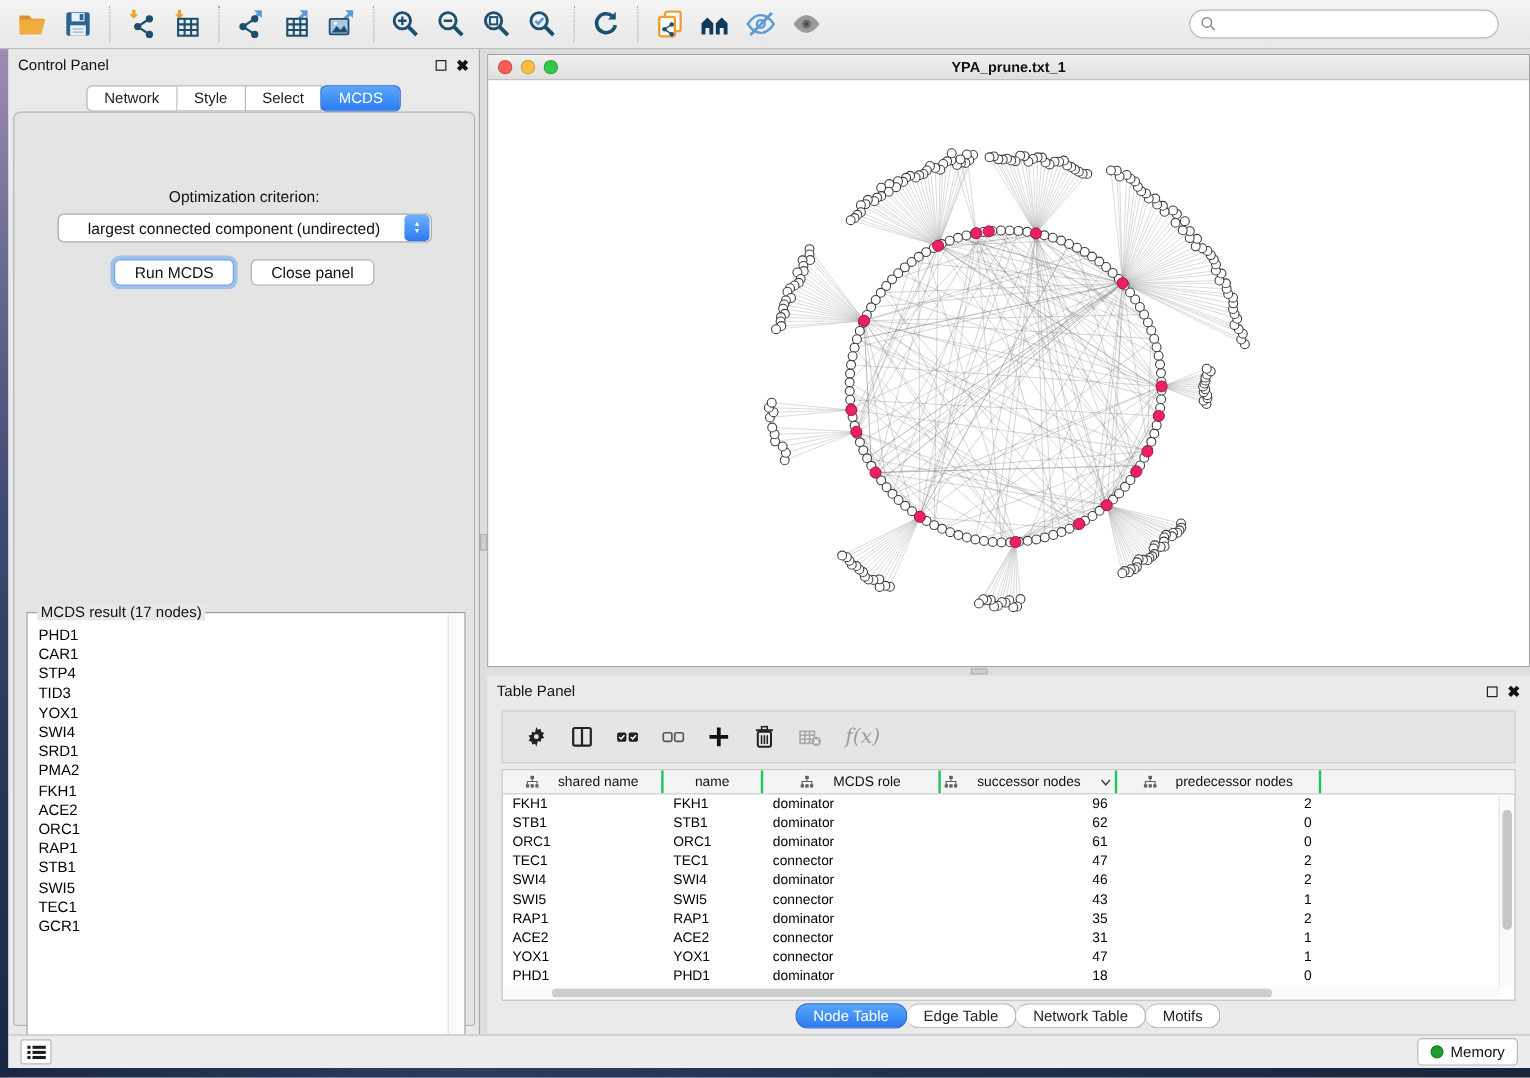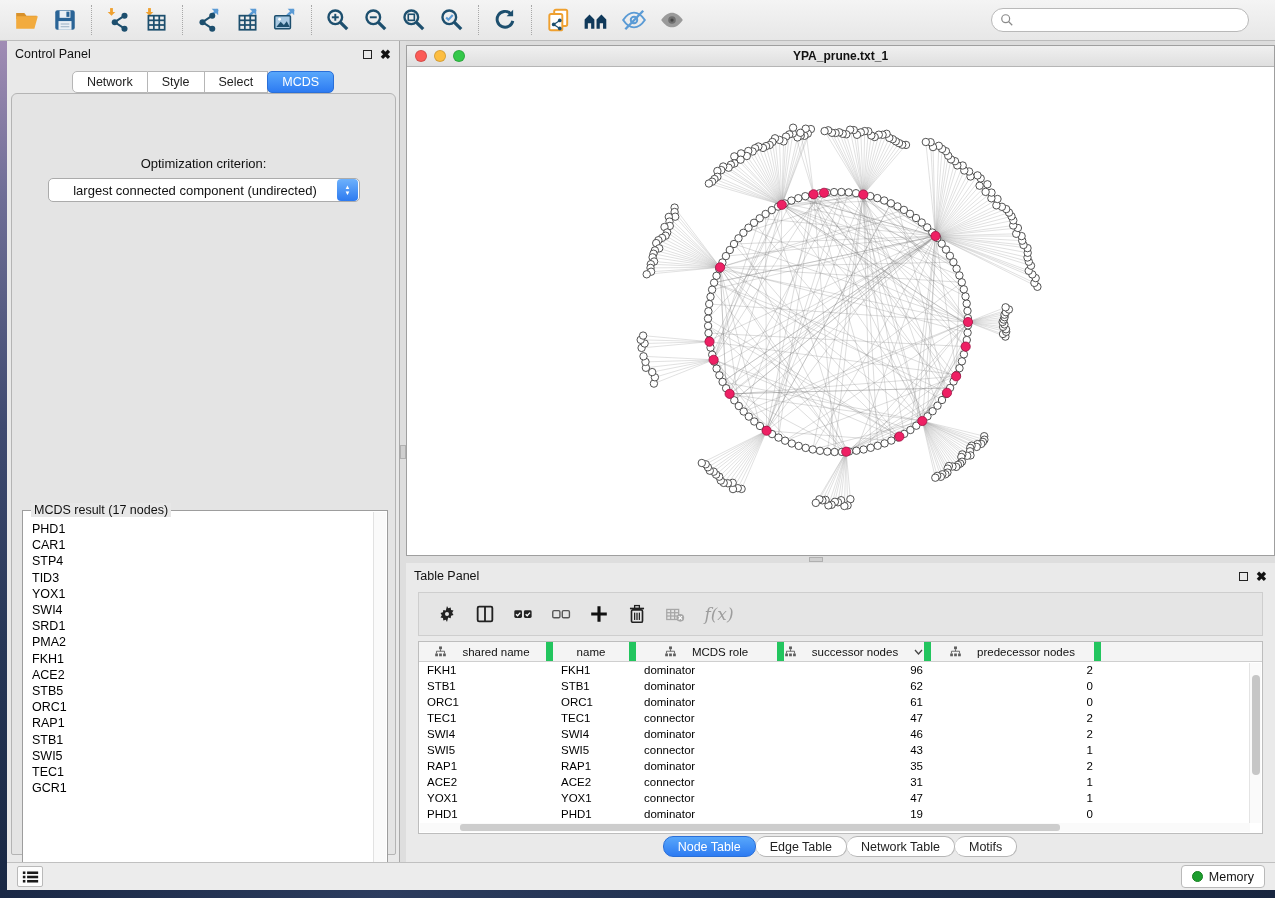--- a/index.html
+++ b/index.html
@@ -88,21 +88,21 @@
   .table-panel { position:absolute; left:406px; top:563px; width:869px; height:299px; background:#eaeaea; }
   .tp-toolbar { position:absolute; left:12px; top:29px; width:845px; height:44px; background:#e5e5e5;
     border:1px solid #cecece; display:flex; align-items:center; padding:0 12px; gap:6px; }
   .tpbtn { width:32px; height:32px; display:flex; align-items:center; justify-content:center; }
   .tpbtn svg { width:22px; height:22px; }
   .fx-label { font-size:17px; font-style:italic; font-family:"DejaVu Serif", serif; color:#9d9d9d; }
 
   .table-box { position:absolute; left:12px; top:78px; width:845px; height:193px; background:#fff; border:1px solid #bdbdbd; }
   .thead { display:flex; height:20px; background:#f4f4f4; border-bottom:1px solid #cfcfcf; }
   .th { display:flex; align-items:center; justify-content:center; gap:16px; font-size:11.5px; color:#111;
-    border-right:7px solid #22c55e; position:relative; }
+    border-right:2px solid #22c55e; position:relative; }
   .th svg { flex:0 0 auto; }
   .tbody .tr { display:flex; height:16px; align-items:center; }
   .td { font-size:11.5px; color:#000; padding:0 8px; white-space:nowrap; overflow:hidden; }
   .td.num { text-align:right; }
   .vscroll { position:absolute; right:1px; top:21px; width:12px; height:160px; background:#fafafa; border-left:1px solid #e4e4e4; }
   .vscroll .thumb { position:absolute; left:1.5px; top:12px; width:8px; height:100px; border-radius:4px; background:#c6c6c6; }
   .hscroll { position:absolute; left:1px; bottom:1px; width:830px; height:9px; background:#fafafa; }
   .hscroll .thumb { position:absolute; left:40px; top:1px; width:600px; height:7px; border-radius:3px; background:#cdcdcd; }
 
   .table-tabs { position:absolute; left:0; top:273px; width:100%; display:flex; justify-content:center; }
@@ -316,34 +316,37 @@
       </div>
     <div class="ctrl-box">
       <div class="opt-label">Optimization criterion:</div>
       <div class="dropdown">
         <span class="dropdown-text">largest connected component (undirected)</span>
         <span class="dropdown-stepper">
             <span>▲</span>
             <span>▼</span>
           </span>
       </div>
+      <div class="btn-row">
+        <button class="mac-btn focused">Run MCDS</button>
+        <button class="mac-btn">Close panel</button>
+      </div>
       <div class="result-box">
         <span class="result-label">MCDS result (17 nodes)</span>
         <div class="result-list" id="mcds-list">
             <div>PHD1</div>
             <div>CAR1</div>
             <div>STP4</div>
             <div>TID3</div>
             <div>YOX1</div>
             <div>SWI4</div>
             <div>SRD1</div>
             <div>PMA2</div>
             <div>FKH1</div>
             <div>ACE2</div>
-            <div>STB5</div>
             <div>ORC1</div>
             <div>RAP1</div>
             <div>STB1</div>
             <div>SWI5</div>
             <div>TEC1</div>
             <div>GCR1</div>
           </div>
         <div class="result-scroll"></div>
       </div>
     </div>
@@ -1240,21 +1243,21 @@
             <div class="td" style="width: 134px;">YOX1</div>
             <div class="td" style="width: 83px;">YOX1</div>
             <div class="td" style="width: 148px;">connector</div>
             <div class="td num" style="width: 147px;">47</div>
             <div class="td num" style="width: 170px;">1</div>
           </div>
           <div class="tr">
             <div class="td" style="width: 134px;">PHD1</div>
             <div class="td" style="width: 83px;">PHD1</div>
             <div class="td" style="width: 148px;">dominator</div>
-            <div class="td num" style="width: 147px;">19</div>
+            <div class="td num" style="width: 147px;">18</div>
             <div class="td num" style="width: 170px;">0</div>
           </div>
         </div>
       <div class="vscroll">
           <div class="thumb"></div>
         </div>
       <div class="hscroll">
           <div class="thumb"></div>
         </div>
     </div>

